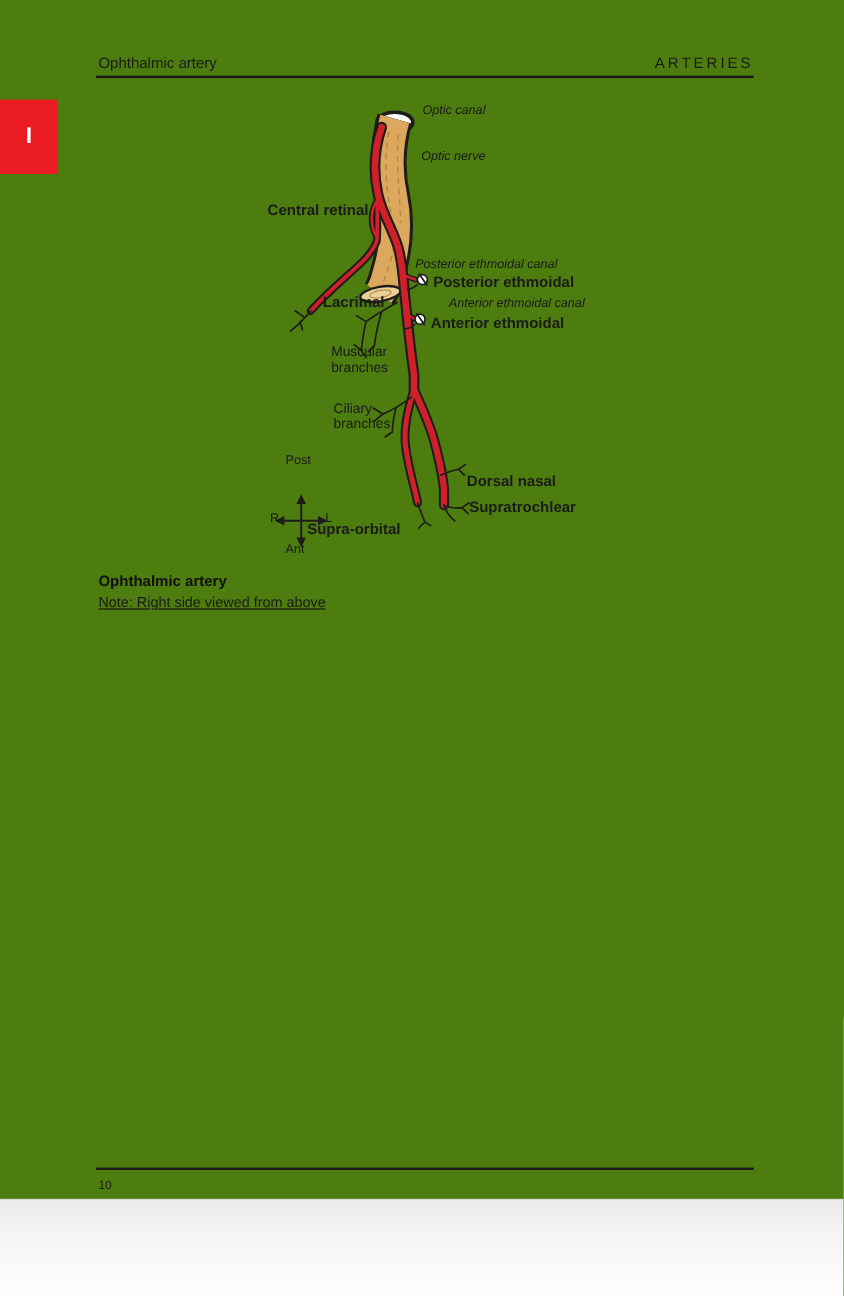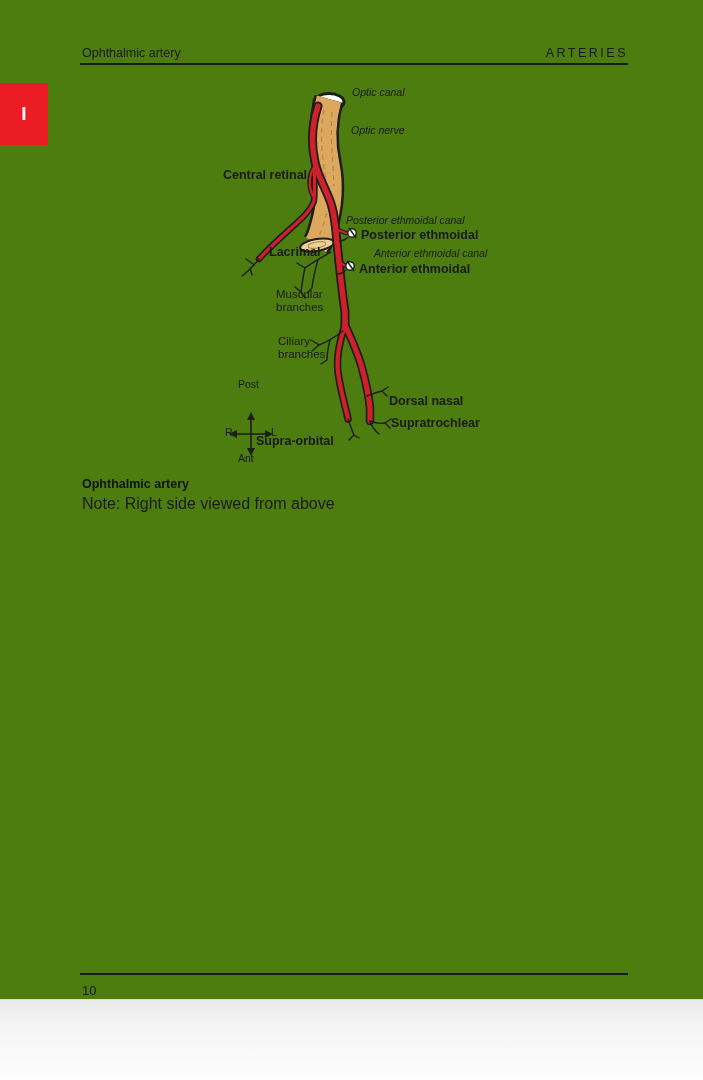--- a/index.html
+++ b/index.html
@@ -23,25 +23,25 @@
   
   .lbl { position:absolute; color:#1a1a1a; line-height:1.15; white-space:nowrap; }
   .lbl.b  { font-weight:bold; font-size:12.5px; }
   .lbl.i  { font-style:italic; font-size:10.5px; }
   .lbl.r  { font-size:11.5px; }
   .lbl.two { white-space:pre-line; }
   .lbl.c  { font-size:10.5px; }
 
   
   .caption-title { position:absolute; left:82px; top:477px; font-weight:bold; font-size:12.5px; color:#111; }
-  .caption-note  { position:absolute; left:82px; top:495px; font-size:16px; color:#1a1a1a; }
+  .caption-note  { position:absolute; left:82px; top:495px; font-size:12px; color:#1a1a1a;text-decoration:underline; }
 
   
   .rule-bottom { position:absolute; left:80px; top:973px; width:548px; height:2px; background:#1a1a1a; }
-  .page-number { position:absolute; left:82px; top:983px; font-size:13px; color:#1a1a1a; }
+  .page-number { position:absolute; left:82px; top:983px; font-size:10px; color:#1a1a1a; }
 
   
   .footer-band { position:absolute; left:0; top:999px; width:703px; height:81px;
                  background:linear-gradient(180deg,#e9e9e9 0,#f5f5f5 35%,#fdfdfd 100%);
                  border-top:1px solid #dcdcdc; }
 </style>
 </head>
 <body>
 
 <div class="page">

